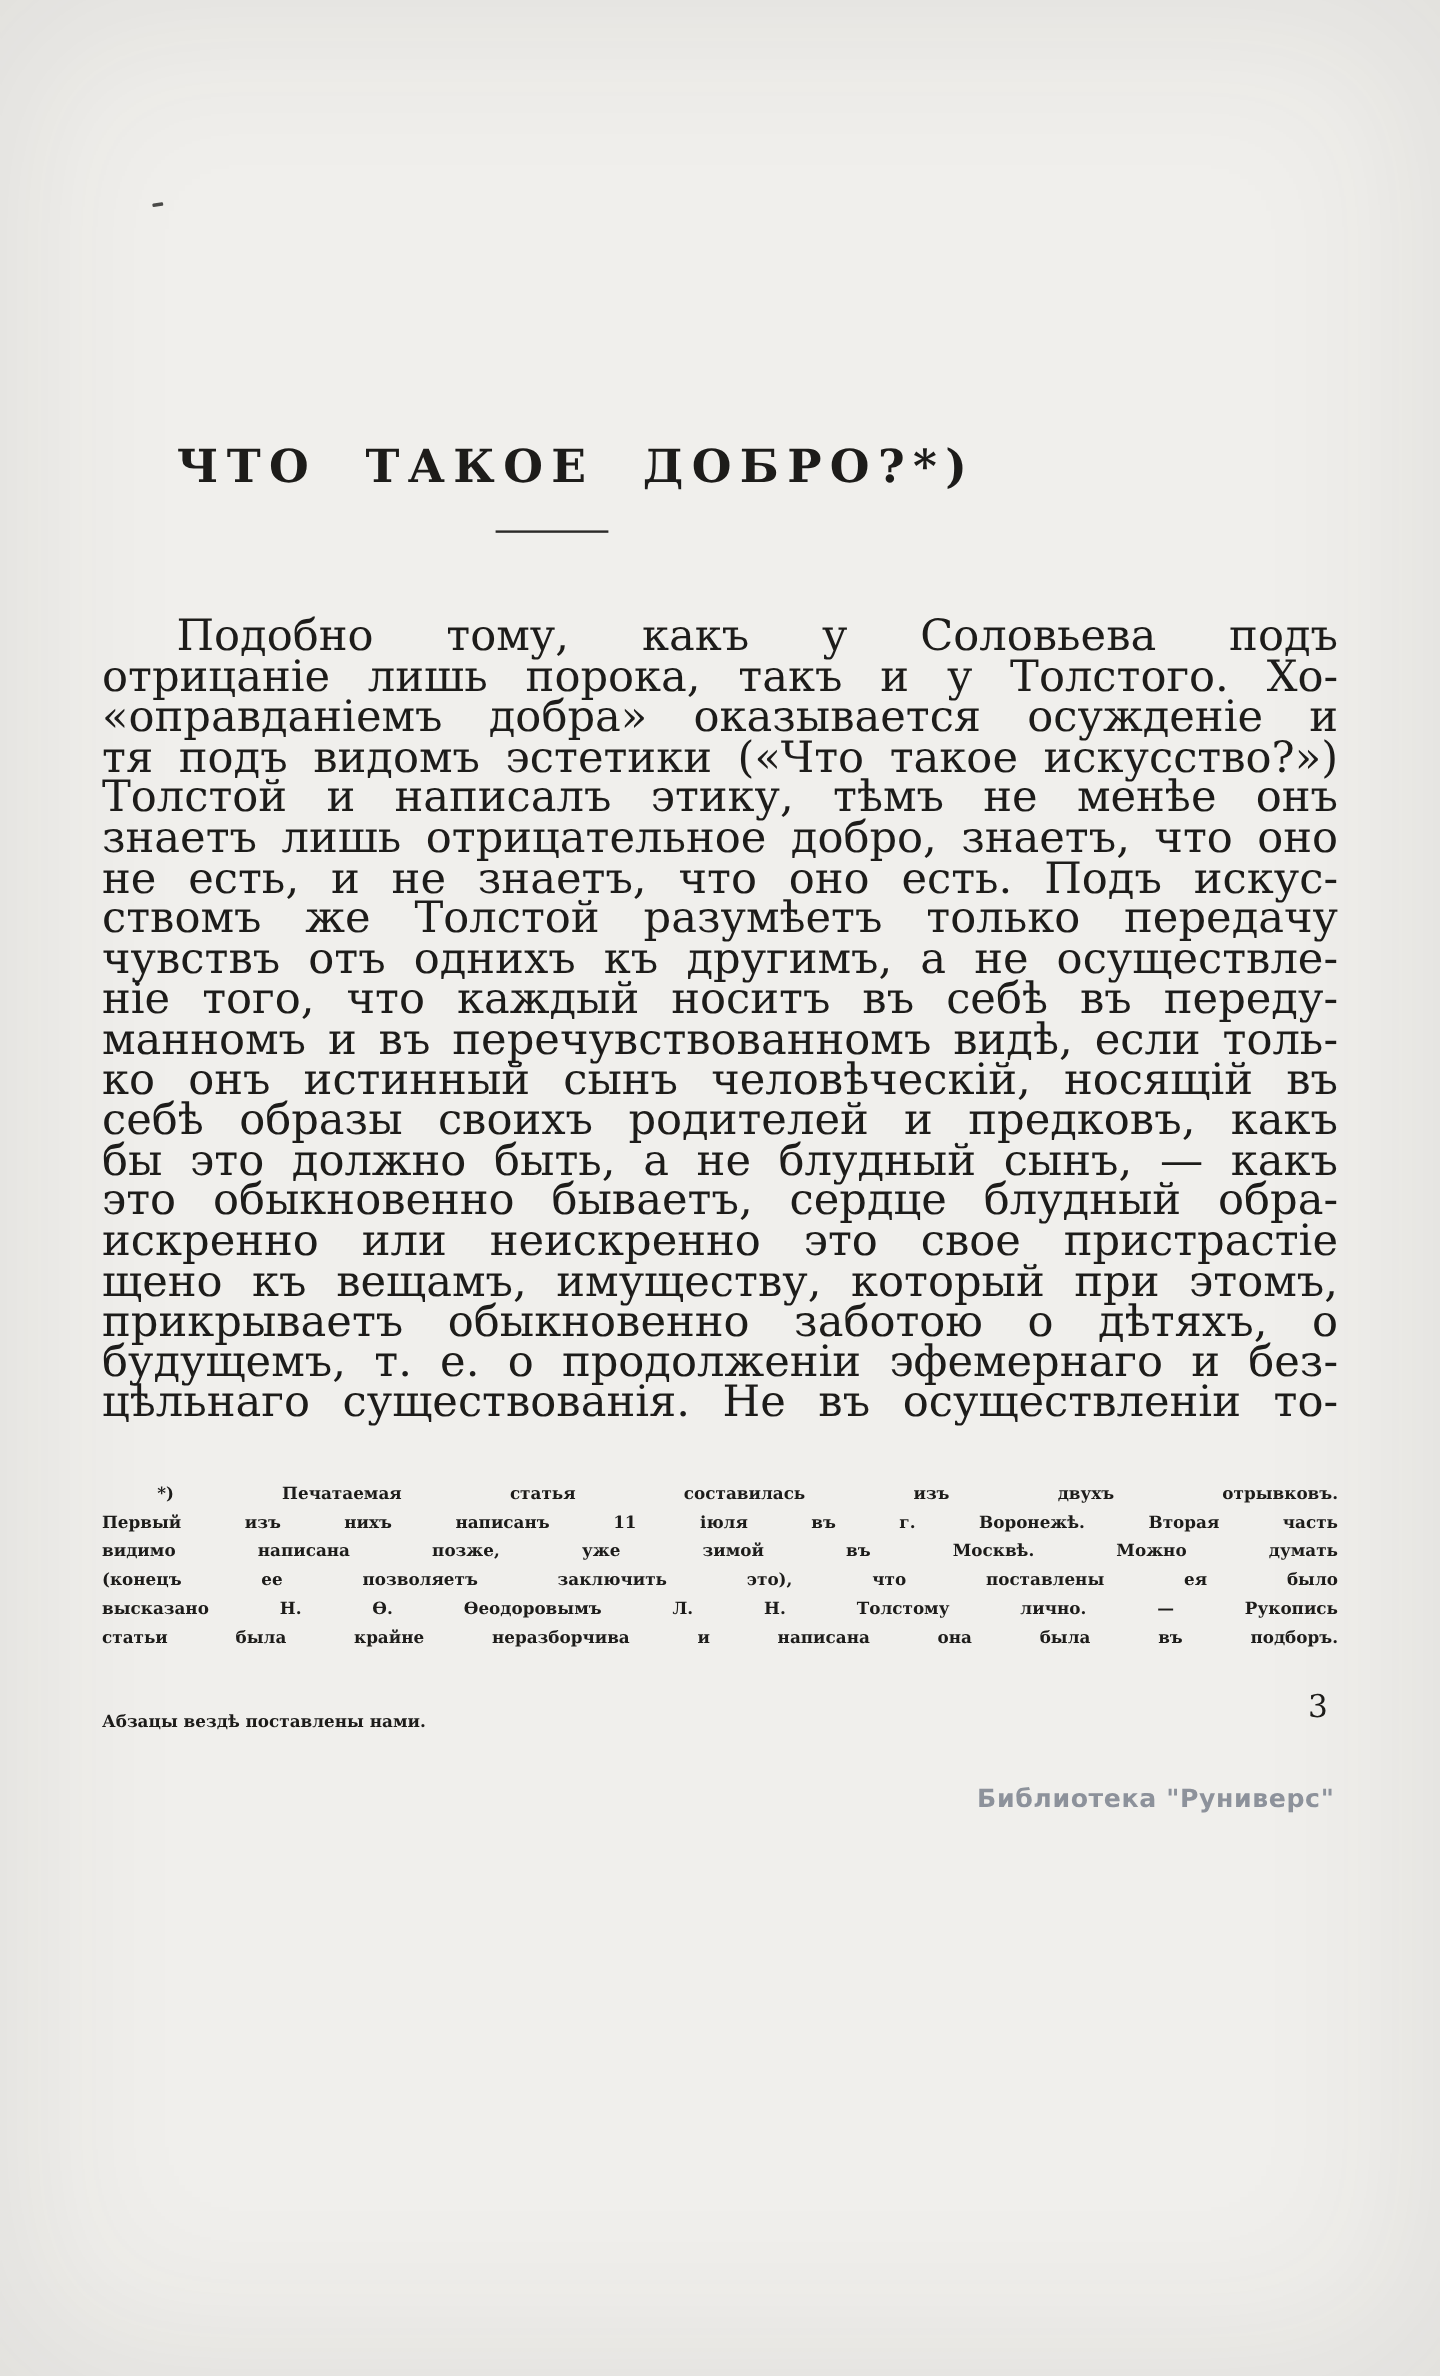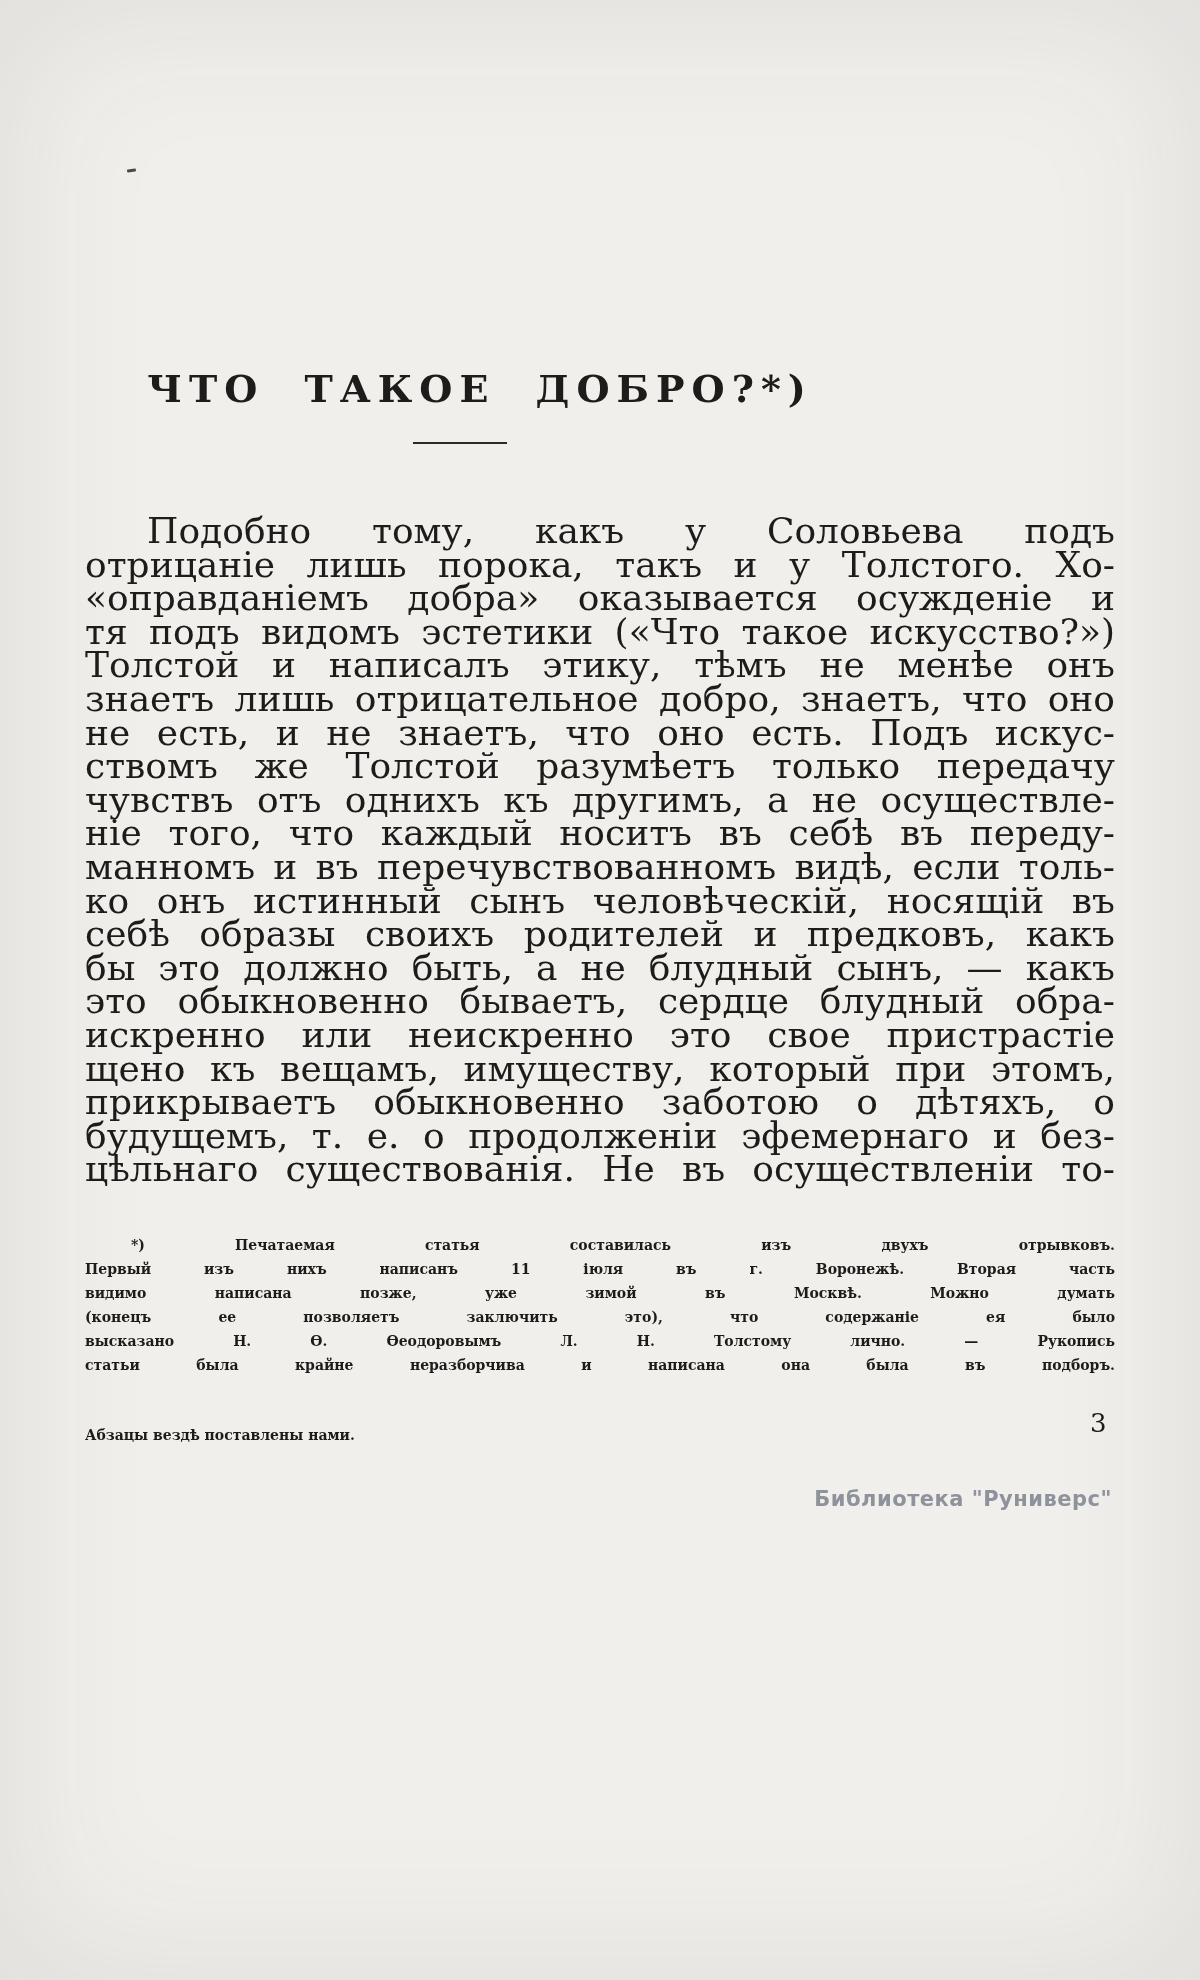--- a/index.html
+++ b/index.html
@@ -92,21 +92,21 @@
       <div class="text-line"><span>щено къ вещамъ, имуществу, который при этомъ,</span></div>
       <div class="text-line"><span>прикрываетъ обыкновенно заботою о дѣтяхъ, о</span></div>
       <div class="text-line"><span>будущемъ, т. е. о продолженіи эфемернаго и без-</span></div>
       <div class="text-line"><span>цѣльнаго существованія. Не въ </span><span class="italic">осуществленіи</span><span> то-</span></div>
     </div>
 
   <div class="footnote-block">
       <div class="text-line indent"><span>*) Печатаемая статья составилась изъ двухъ отрывковъ.</span></div>
       <div class="text-line"><span>Первый изъ нихъ написанъ 11 іюля въ г. Воронежѣ. Вторая часть</span></div>
       <div class="text-line"><span>видимо написана позже, уже зимой въ Москвѣ. Можно думать</span></div>
-      <div class="text-line"><span>(конецъ ее позволяетъ заключить это), что содержаніе ея было</span></div>
+      <div class="text-line"><span>(конецъ ее позволяетъ заключить это), что поставлены ея было</span></div>
       <div class="text-line"><span>высказано Н. Ѳ. Ѳеодоровымъ Л. Н. Толстому лично. — Рукопись</span></div>
       <div class="text-line"><span>статьи была крайне неразборчива и написана она была въ подборъ.</span></div>
       <div class="text-line last-line"><span>Абзацы вездѣ поставлены нами.</span></div>
     </div>
 
   <div class="page-number">3</div>
 
   <div class="watermark">Библиотека "Руниверс"</div>
 
 </div>

